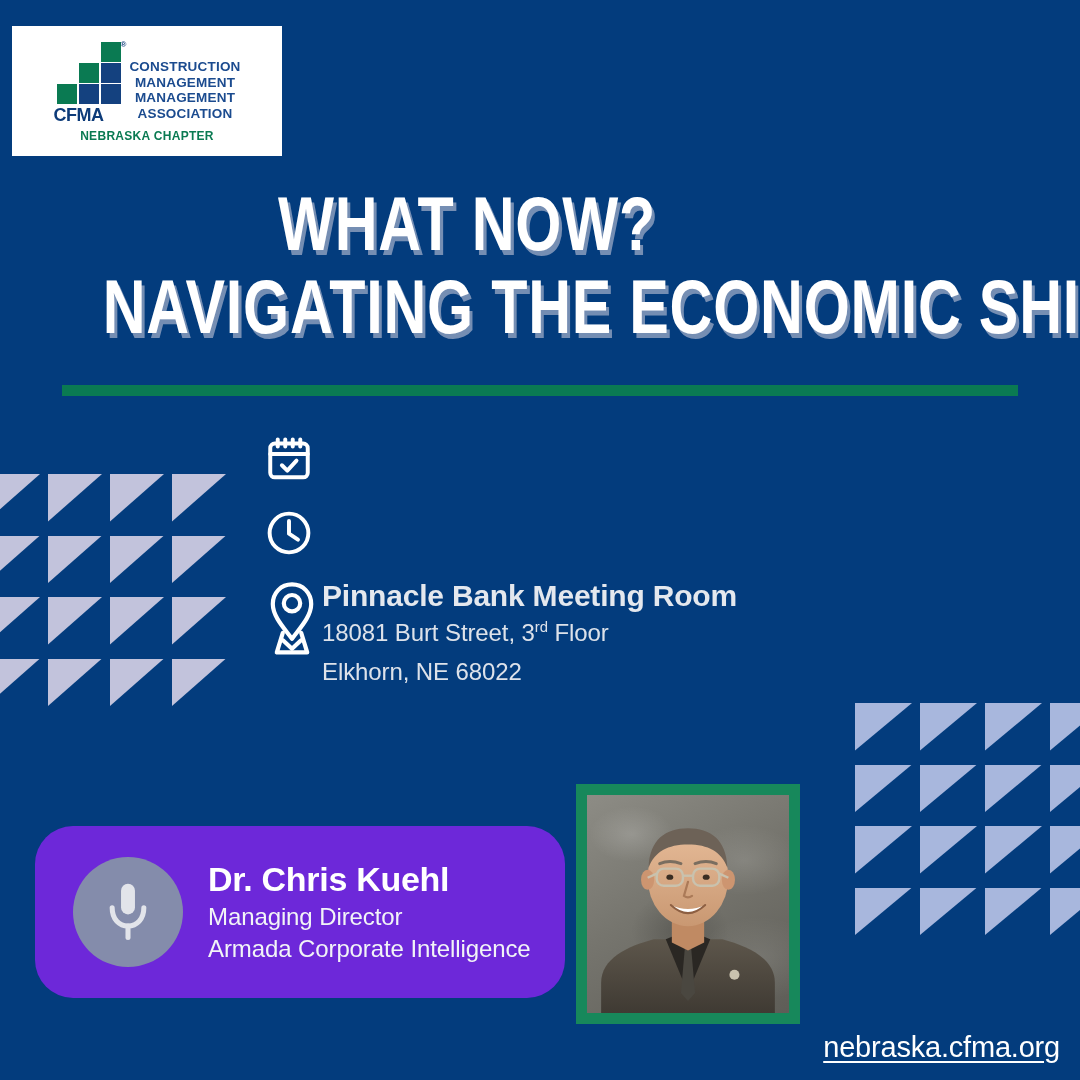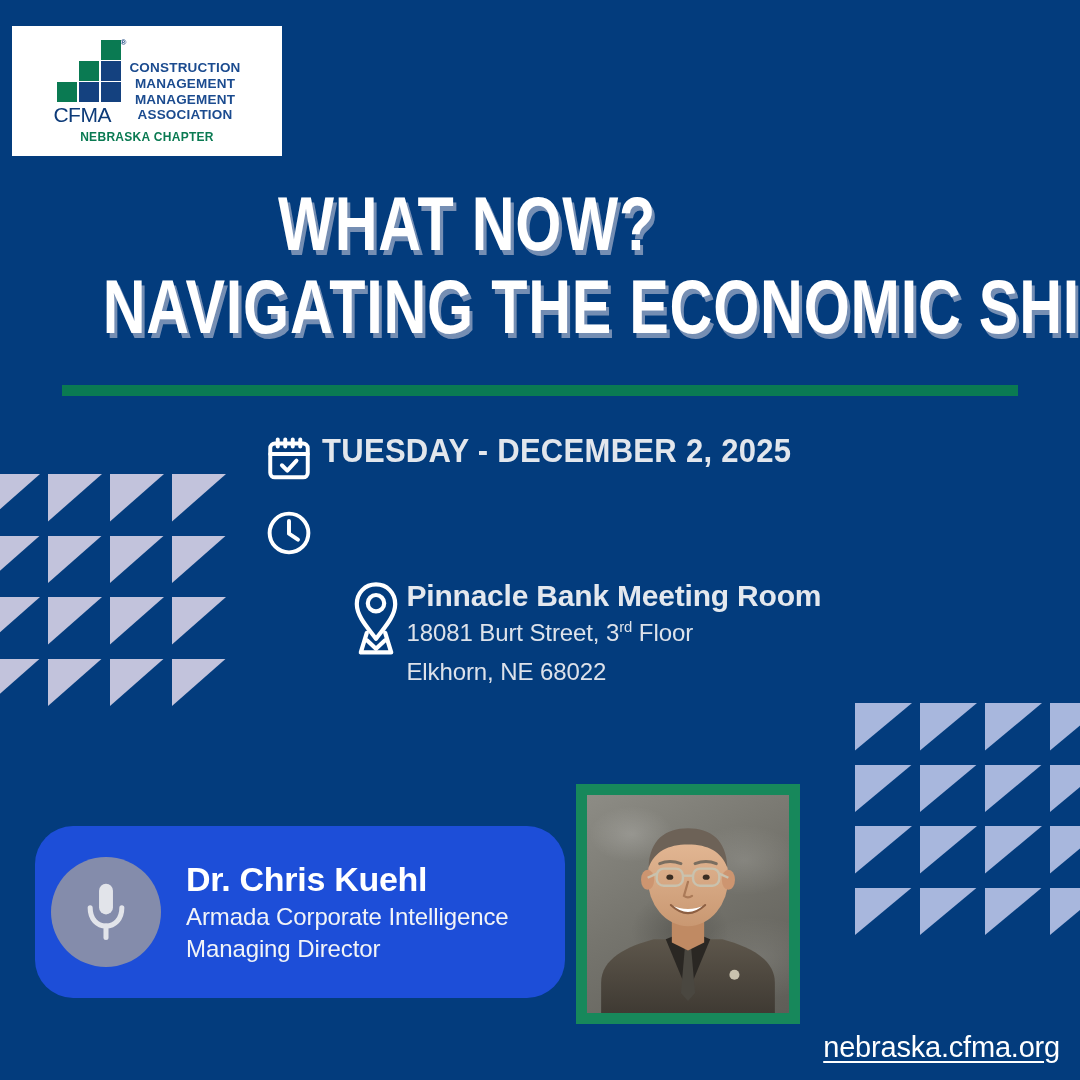--- a/index.html
+++ b/index.html
@@ -93,22 +93,22 @@
   }
   .logo-mark .reg {
     position: absolute;
     right: -5px;
     top: -2px;
     font-size: 8px;
     color: #0d3b79;
     font-weight: bold;
   }
   .logo-wordmark {
-    font-size: 21px;
-    font-weight: normal;
+    font-size: 18px;
+    font-weight: bold;
     color: #0d3b79;
     letter-spacing: -0.5px;
     line-height: 1;
     position: relative;
     top: 2px;
   }
   #logo-lines {
     display: flex;
     flex-direction: column;
     line-height: 1.16;
@@ -219,26 +219,26 @@
     line-height: 0;
   }
 
   
   #speaker-card {
     position: absolute;
     left: 35px;
     top: 826px;
     width: 530px;
     height: 172px;
-    background: #1d4ed8;
+    background: #6d28d9;
     border-radius: 38px;
     z-index: 6;
     display: flex;
     align-items: center;
-    padding-left: 16px;
+    padding-left: 38px;
     box-sizing: border-box;
   }
   #speaker-avatar {
     width: 110px;
     height: 110px;
     border-radius: 50%;
     background: #848cab;
     flex: 0 0 110px;
     display: flex;
     align-items: center;
@@ -385,23 +385,20 @@
         <svg width="50" height="50" viewBox="0 0 24 24" fill="none" stroke="#ffffff" stroke-width="1.9" stroke-linecap="round" stroke-linejoin="round">
           <rect x="3" y="4.6" width="18" height="16.2" rx="2.2"></rect>
           <line x1="3" y1="9.6" x2="21" y2="9.6"></line>
           <line x1="6.6" y1="2.6" x2="6.6" y2="6"></line>
           <line x1="10.2" y1="2.6" x2="10.2" y2="6"></line>
           <line x1="13.8" y1="2.6" x2="13.8" y2="6"></line>
           <line x1="17.4" y1="2.6" x2="17.4" y2="6"></line>
           <polyline points="8.6,15 11.2,17.6 15.6,12.8"></polyline>
         </svg>
       </div>
-      <div class="detail-text">
-        <div id="date-text">TUESDAY - DECEMBER 2, 2025</div>
-      </div>
     </div>
 
     <div class="detail-row" style="margin-bottom:20px;">
       <div class="detail-icon">
         <svg width="50" height="50" viewBox="0 0 24 24" fill="none" stroke="#ffffff" stroke-width="1.9" stroke-linecap="round" stroke-linejoin="round">
           <circle cx="12" cy="12" r="9.3"></circle>
           <polyline points="12,6.2 12,12.3 16.3,15.2"></polyline>
         </svg>
       </div>
     </div>
@@ -427,22 +424,22 @@
   <div id="speaker-card">
     <div id="speaker-avatar">
       <svg width="58" height="72" viewBox="0 0 24 30">
         <rect x="9.1" y="3.2" width="5.8" height="12.8" rx="2.9" fill="#e2e4ea"></rect>
         <path d="M5.4 13.2 C5.4 18.1 8.4 20.8 12 20.8 C15.6 20.8 18.6 18.1 18.6 13.2" fill="none" stroke="#e2e4ea" stroke-width="2.1" stroke-linecap="round"></path>
         <line x1="12" y1="20.8" x2="12" y2="25.6" stroke="#e2e4ea" stroke-width="2.1" stroke-linecap="round"></line>
       </svg>
     </div>
     <div id="speaker-info">
       <div id="speaker-name">Dr. Chris Kuehl</div>
+      <div class="speaker-sub">Managing Director</div>
       <div class="speaker-sub">Armada Corporate Intelligence</div>
-      <div class="speaker-sub">Managing Director</div>
     </div>
   </div>
 
   <div id="speaker-photo">
     <div id="photo-inner">
       <svg id="portrait" viewBox="0 0 200 216" preserveAspectRatio="xMidYMid slice">
         <defs>
           <linearGradient id="jacket" x1="0" y1="0" x2="0" y2="1">
             <stop offset="0" stop-color="#5d564b"></stop>
             <stop offset="1" stop-color="#3f3a33"></stop>

